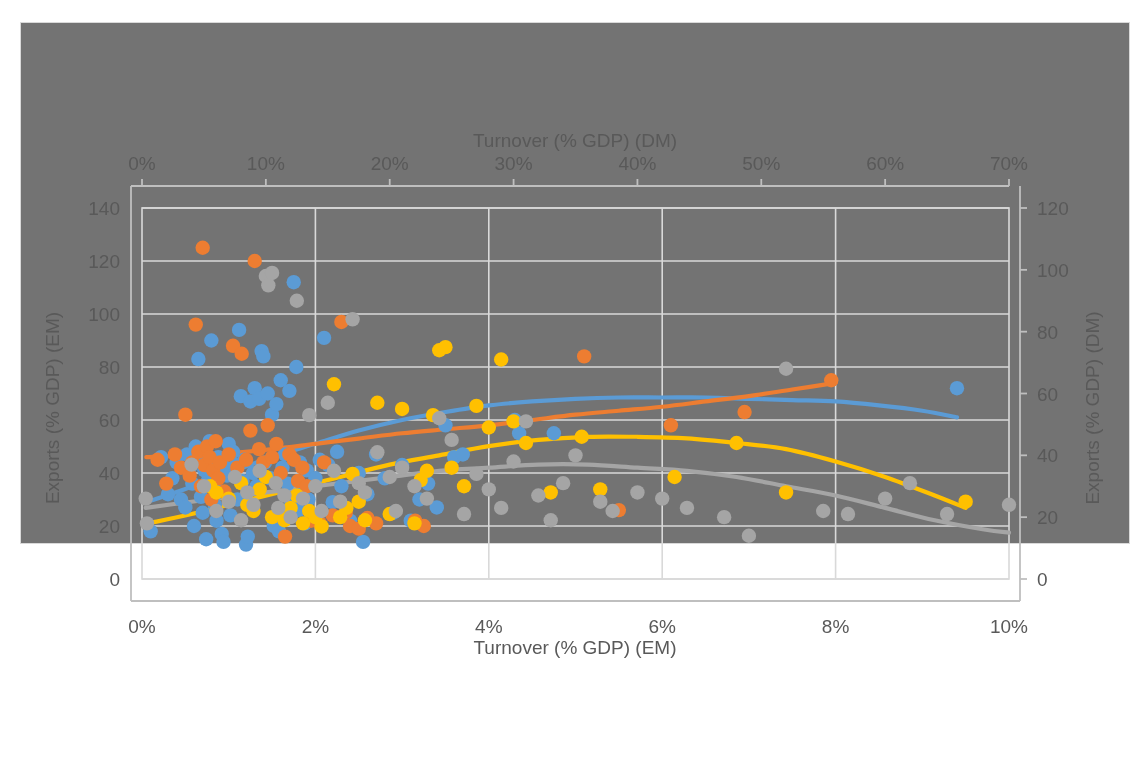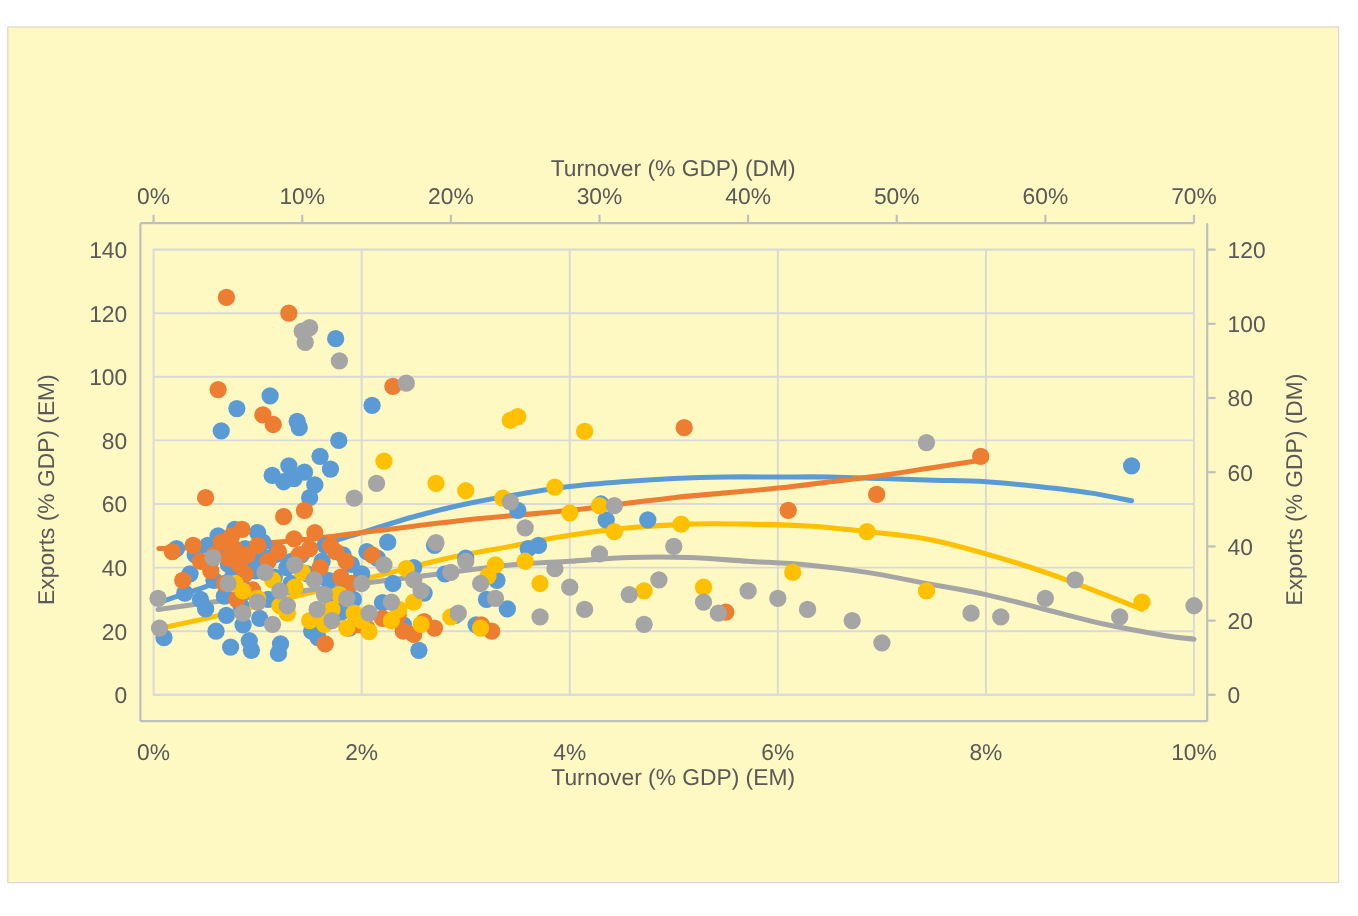--- a/index.html
+++ b/index.html
@@ -6,23 +6,23 @@
     margin: 0; padding: 0;
     background: #ffffff;
   }
   body {
     width: 1132px; height: 763px;
     font-family: "Liberation Sans", sans-serif;
     overflow: hidden;
   }
   #chart-frame {
     position: absolute;
-    left: 6px; top: 22px;
-    width: 1110px; height: 714px;
-    background: #fef9c3;
+    left: 20px; top: 22px;
+    width: 1110px; height: 522px;
+    background: #737373;
     border: 1px solid #d9d9d9;
     box-sizing: border-box;
   }
   #chart-svg { display: block; }
   .axis-title {
     font-family: "Liberation Sans", sans-serif;
     font-size: 19px;
     fill: #595959;
   }
   .tick-label {

